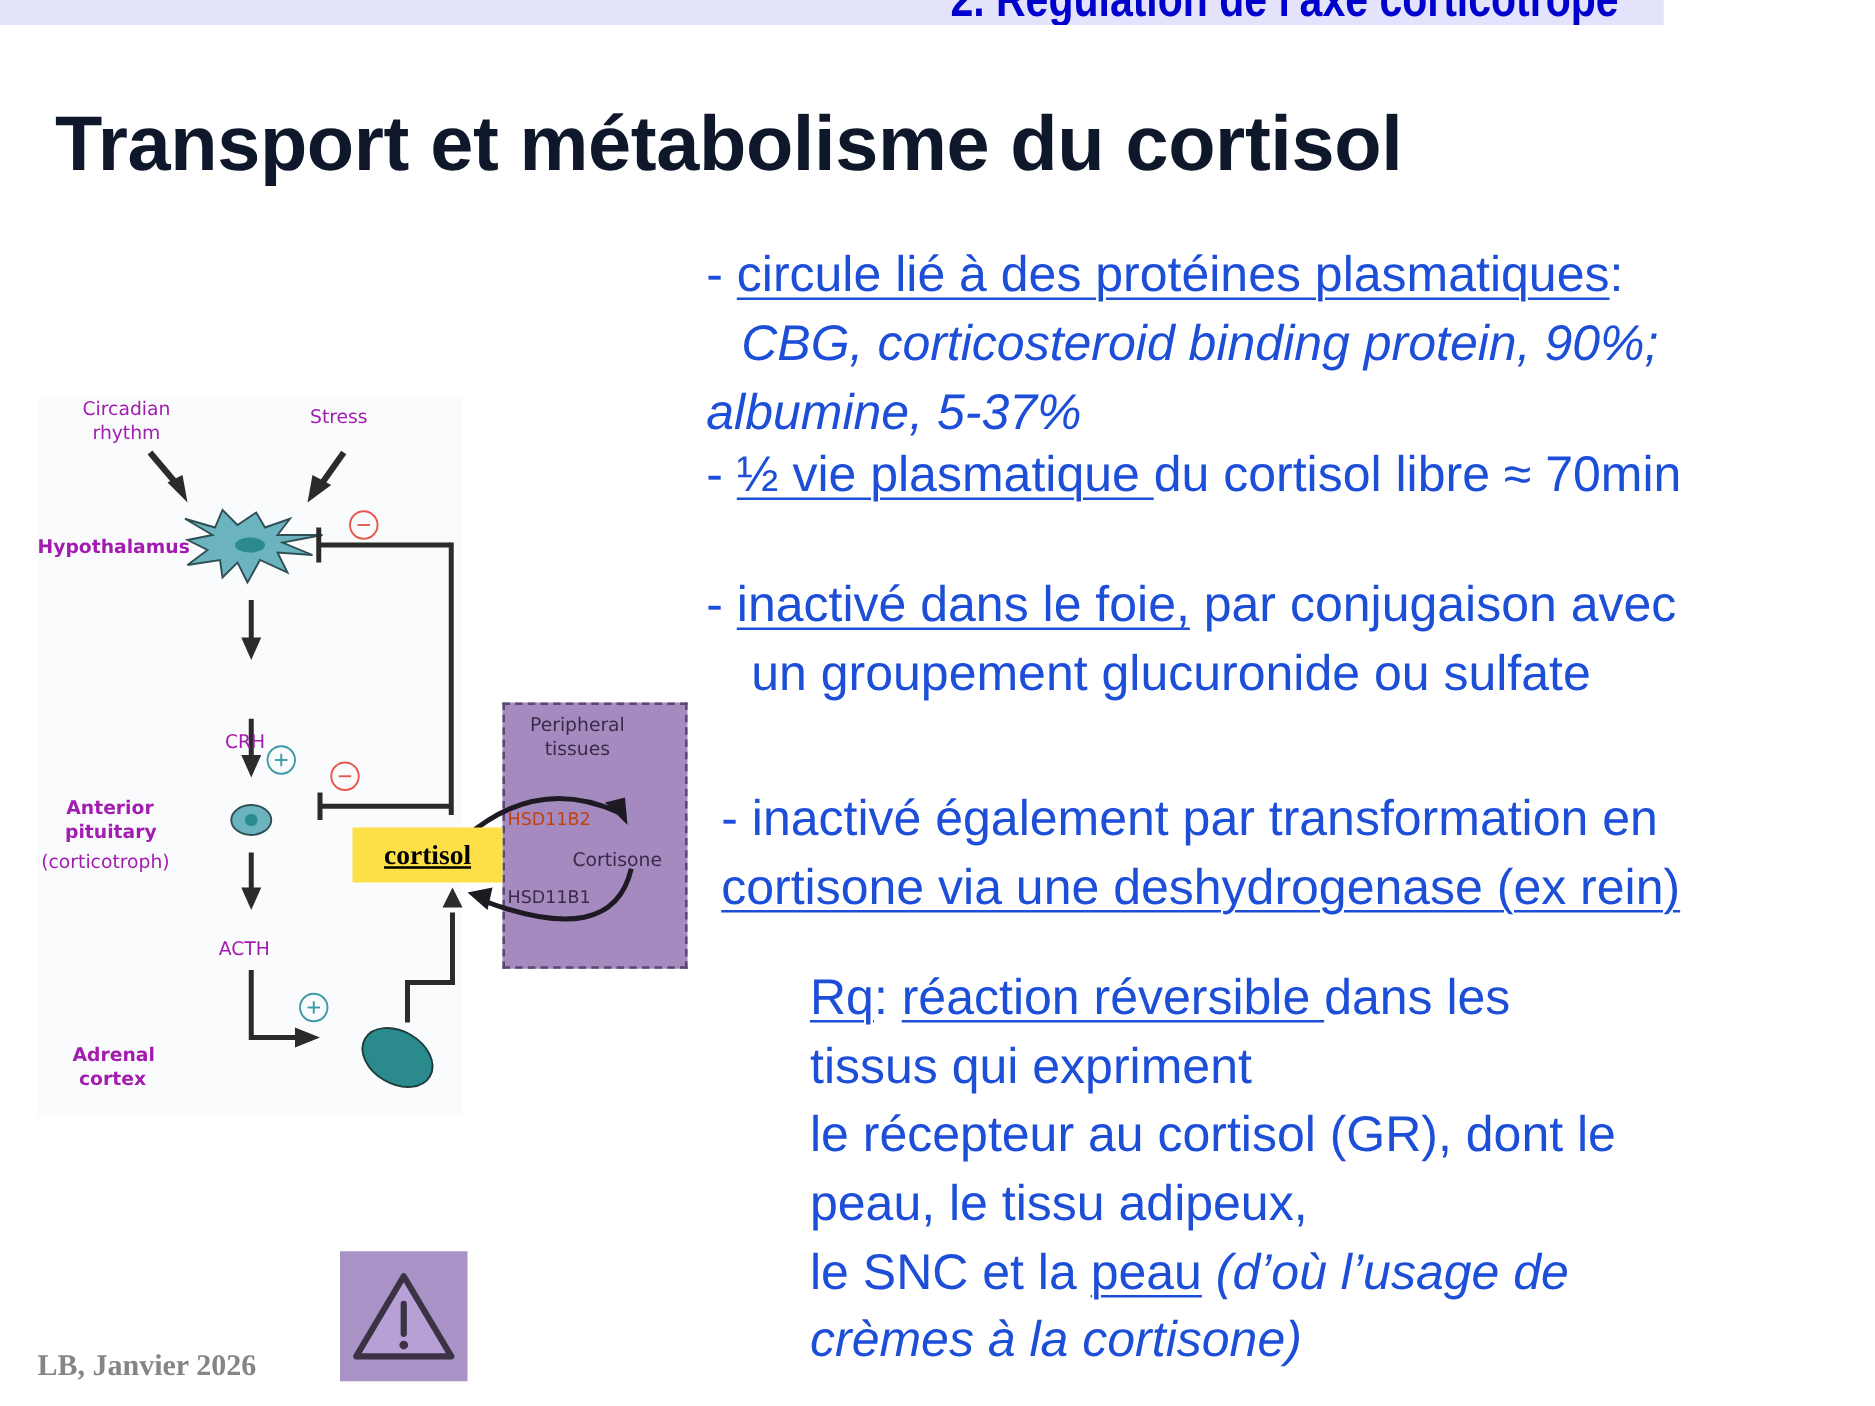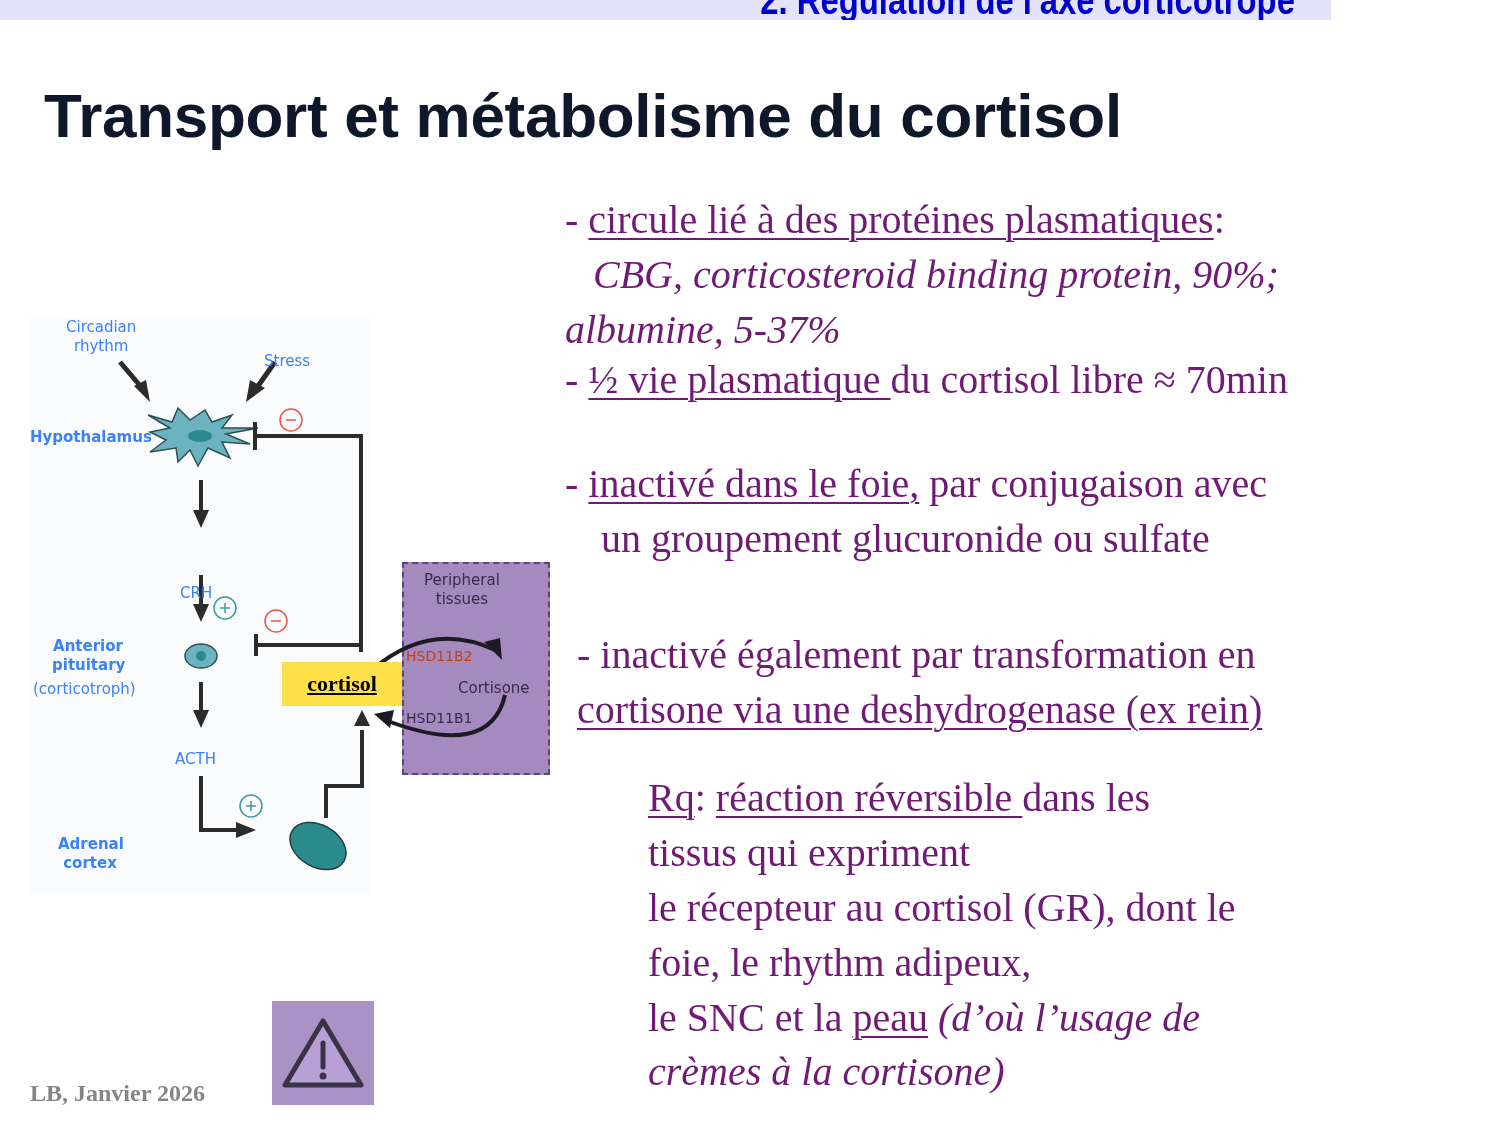--- a/index.html
+++ b/index.html
@@ -23,38 +23,38 @@
       font-size: 62px; color: #0f172a; white-space: nowrap; letter-spacing: -0.3px;
     }
 
     
     .diagram {
       position: absolute; left: 30px; top: 318px; width: 340px; height: 575px;
       background: #fafbfc;
     }
     .diagram-svg { position: absolute; left: 0; top: 0; width: 560px; height: 600px; overflow: visible; }
     .diag-label {
-      position: absolute; font-family: "DejaVu Sans", sans-serif; color: #3b82f6;
+      position: absolute; font-family: "DejaVu Sans", sans-serif; color: #a21caf;
       text-align: center; white-space: nowrap; line-height: 1.25;
     }
     .diag-label.bold { font-weight: bold; }
     .peripheral-box {
       position: absolute; left: 402px; top: 562px; width: 148px; height: 213px;
       background: #a58ac0; border: 2px dashed #5a4870;
     }
     .cortisol-label {
       position: absolute; left: 282px; top: 662px; width: 120px; height: 44px;
       background: #fde047; font-family: "Liberation Serif", serif; font-weight: bold;
       font-size: 22px; color: #000000; display: flex; align-items: center; justify-content: center; text-decoration: underline;
     }
 
     
     .txt {
-      position: absolute; font-family: Liberation Serif, serif;
-      font-size: 40px; color: #701a75; white-space: nowrap; line-height: 1.0;
+      position: absolute; font-family: Liberation Sans, sans-serif;
+      font-size: 40px; color: #1d4ed8; white-space: nowrap; line-height: 1.0;
     }
     .u { text-decoration: underline; text-decoration-thickness: 2px; text-underline-offset: 5px; }
     .i { font-style: italic; }
 
     .footer-credit {
       position: absolute; left: 30px; top: 1080px;
       font-family: "Liberation Serif", serif; font-weight: bold; font-size: 24px; color: #858585;
     }
     .warning-box {
       position: absolute; left: 272px; top: 1001px; width: 102px; height: 104px;
@@ -160,21 +160,21 @@
   <g>
     <path d="M 505 395 Q 490 460 385 420" fill="none" stroke="#1e1a24" stroke-width="4"></path>
     <polygon points="394,410 374,414 390,428" fill="#1e1a24"></polygon>
   </g>
 </svg>
 
 <div class="diag-label" style="left:66px;top:318px;font-size:15px;">
   <div>Circadian</div>
   <div>rhythm</div>
 </div>
-<div class="diag-label" style="left:248px;top:352px;font-size:15px;margin-left:16px;">Stress</div>
+<div class="diag-label" style="left:248px;top:324px;font-size:15px;">Stress</div>
 <div class="diag-label bold" style="left:30px;top:428px;font-size:15px;">Hypothalamus</div>
 <div class="diag-label" style="left:180px;top:545px;font-size:15px;margin-top:39px;">CRH</div>
 <div class="diag-label bold" style="left:52px;top:637px;font-size:15px;width:72px;">
   <div>Anterior</div>
   <div>pituitary</div>
 </div>
 <div class="diag-label" style="left:33px;top:680px;font-size:15px;">(corticotroph)</div>
 <div class="diag-label" style="left:175px;top:750px;font-size:15px;">ACTH</div>
 <div class="diag-label bold" style="left:58px;top:835px;font-size:15px;width:64px;">
   <div>Adrenal</div>
@@ -207,21 +207,21 @@
 <div class="txt" style="left:561px;top:519px;margin-left:40px;">un groupement glucuronide ou sulfate</div>
 
 <div class="txt" style="left:577px;top:635px;">- inactivé également par transformation en</div>
 <div class="txt u" style="left:577px;top:690px;">cortisone via une deshydrogenase (ex rein)</div>
 
 <div class="txt" style="left:648px;top:778px;">
   <span class="u">Rq</span><span>: </span><span class="u">réaction réversible </span><span>dans les</span>
 </div>
 <div class="txt" style="left:648px;top:833px;">tissus qui expriment</div>
 <div class="txt" style="left:648px;top:888px;">le récepteur au cortisol (GR), dont le</div>
-<div class="txt" style="left:648px;top:943px;">foie, le rhythm adipeux,</div>
+<div class="txt" style="left:648px;top:943px;">peau, le tissu adipeux,</div>
 <div class="txt" style="left:648px;top:998px;">
   <span>le SNC et la </span><span class="u">peau</span><span class="i"> (d’où l’usage de</span>
 </div>
 <div class="txt i" style="left:648px;top:1052px;">crèmes à la cortisone)</div>
 
 <div class="footer-credit">LB, Janvier 2026</div>
 <div class="warning-box">
   <svg width="84" height="76" viewBox="0 0 84 76">
     <polygon points="42,6 80,70 4,70" fill="#b7a0d6" stroke="#3b3344" stroke-width="5" stroke-linejoin="round"></polygon>
     <line x1="42" y1="28" x2="42" y2="52" stroke="#3b3344" stroke-width="5" stroke-linecap="round"></line>

